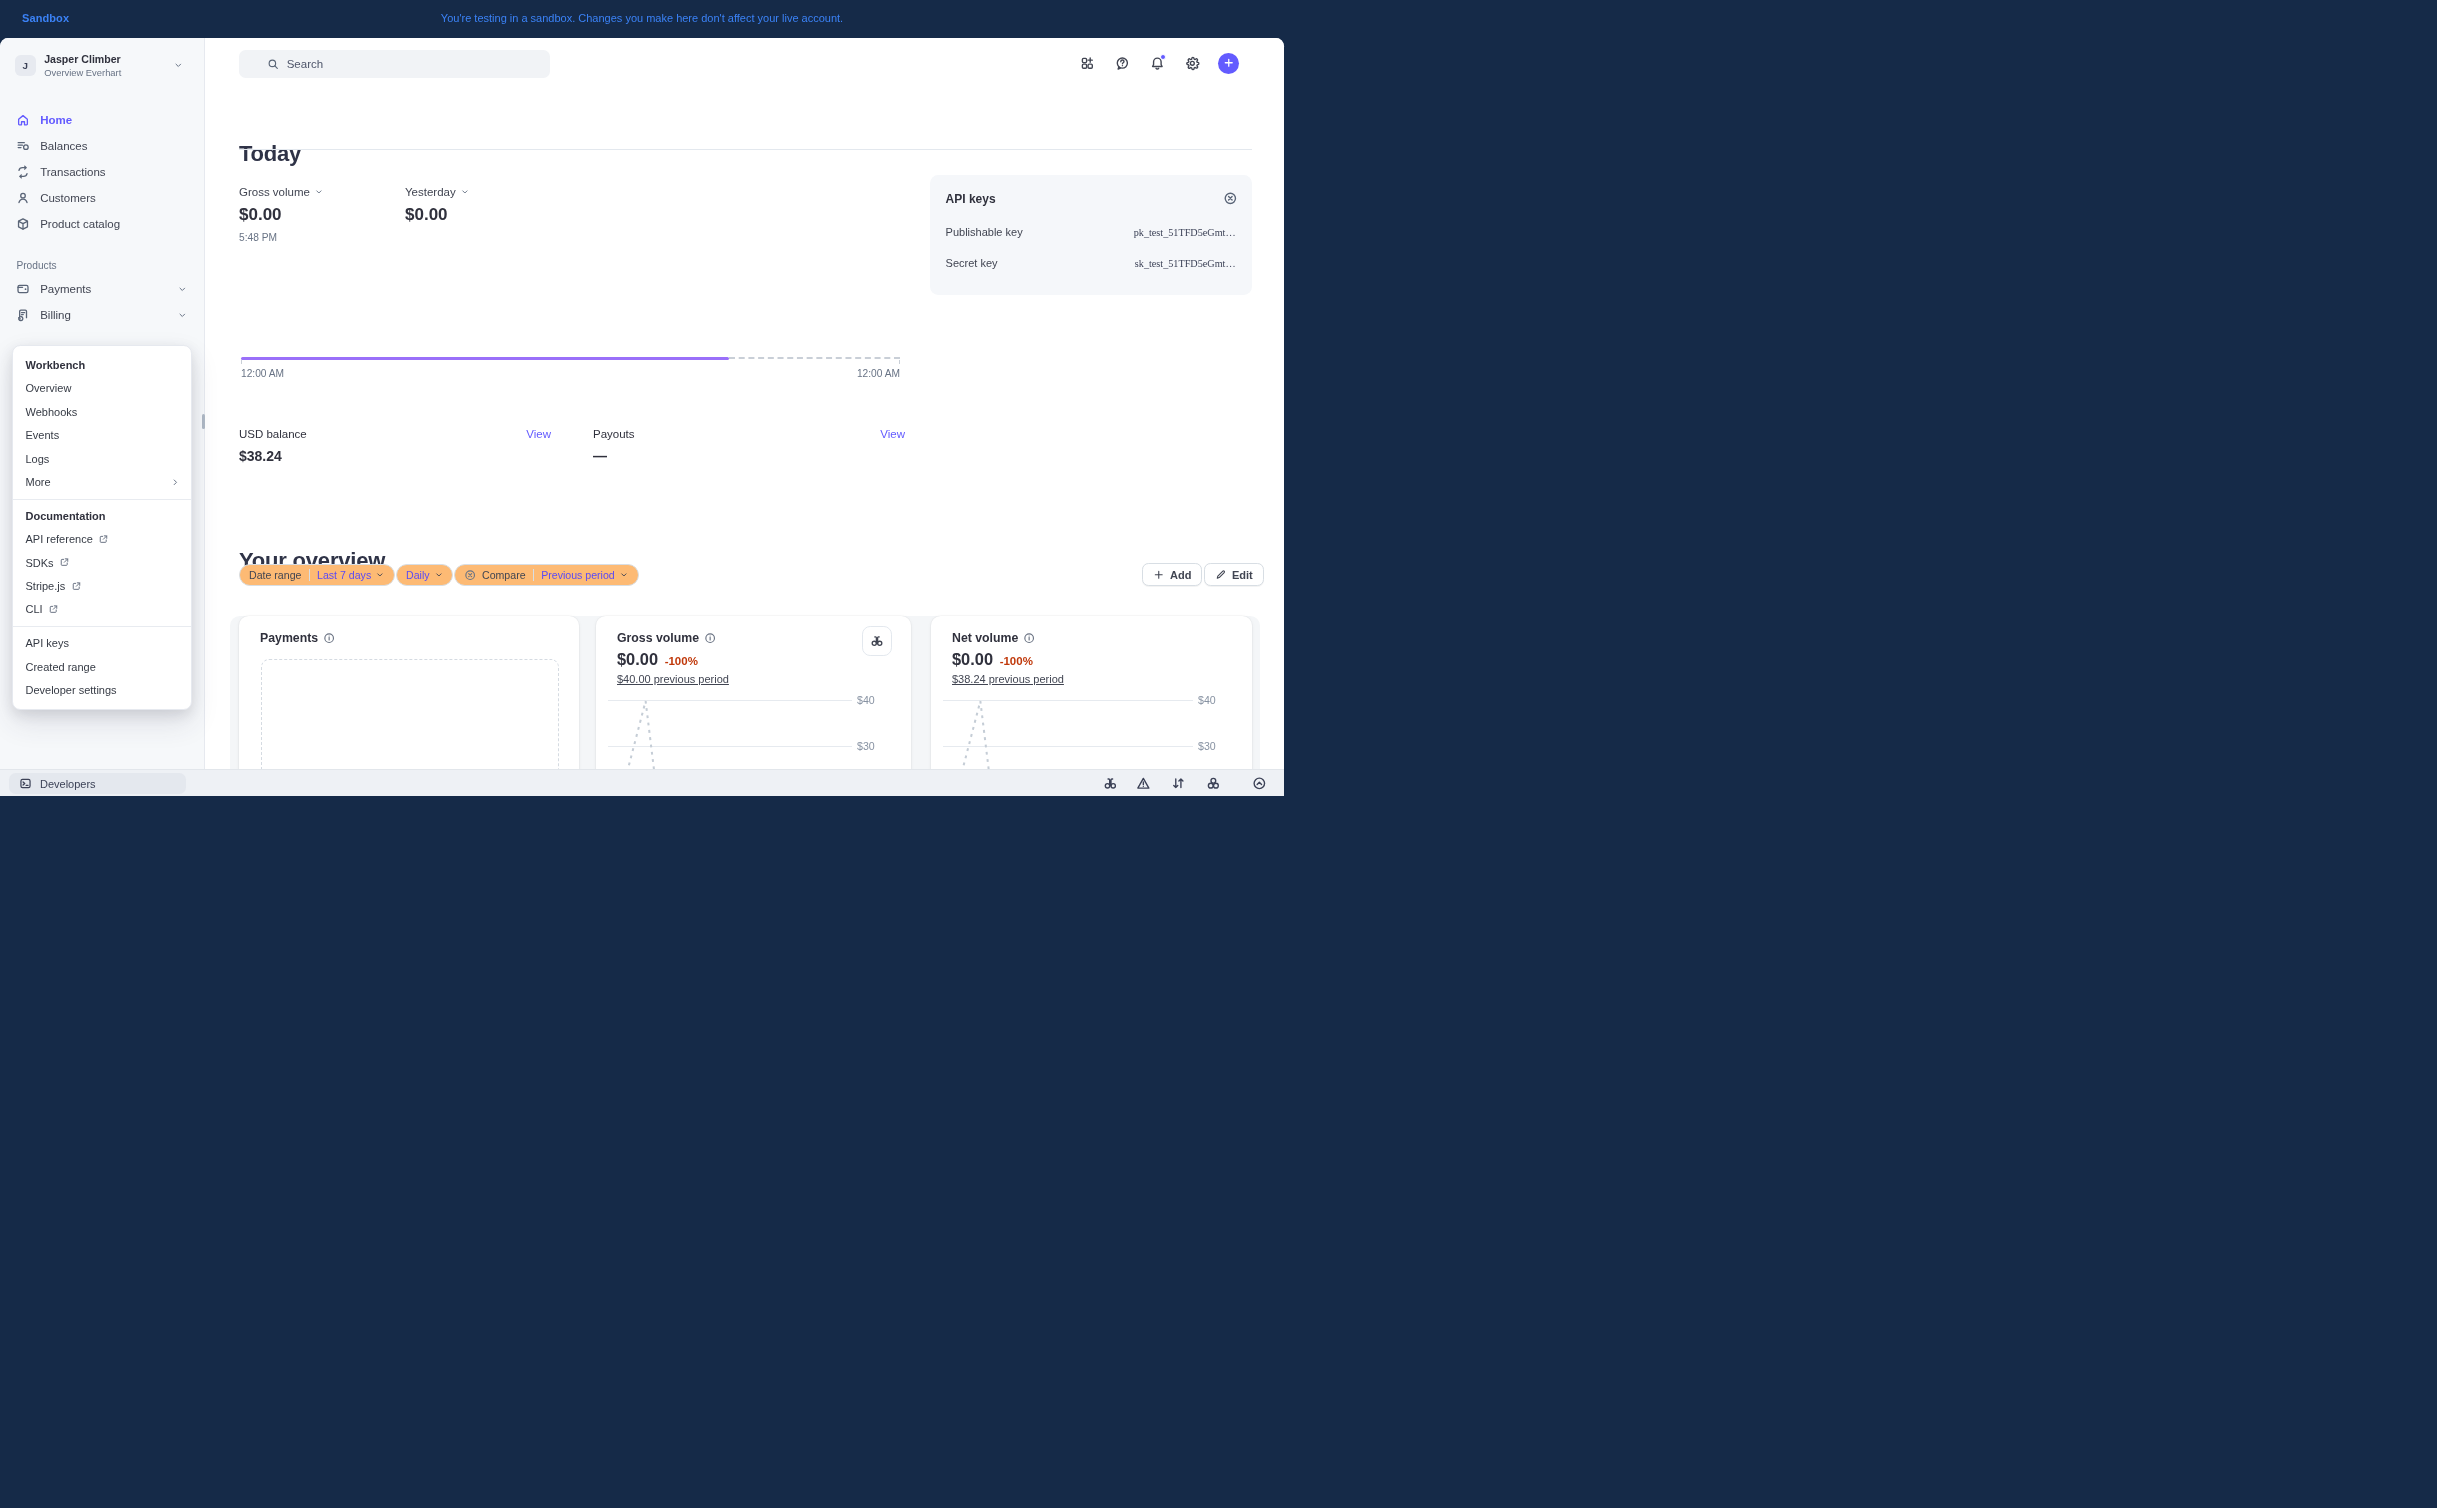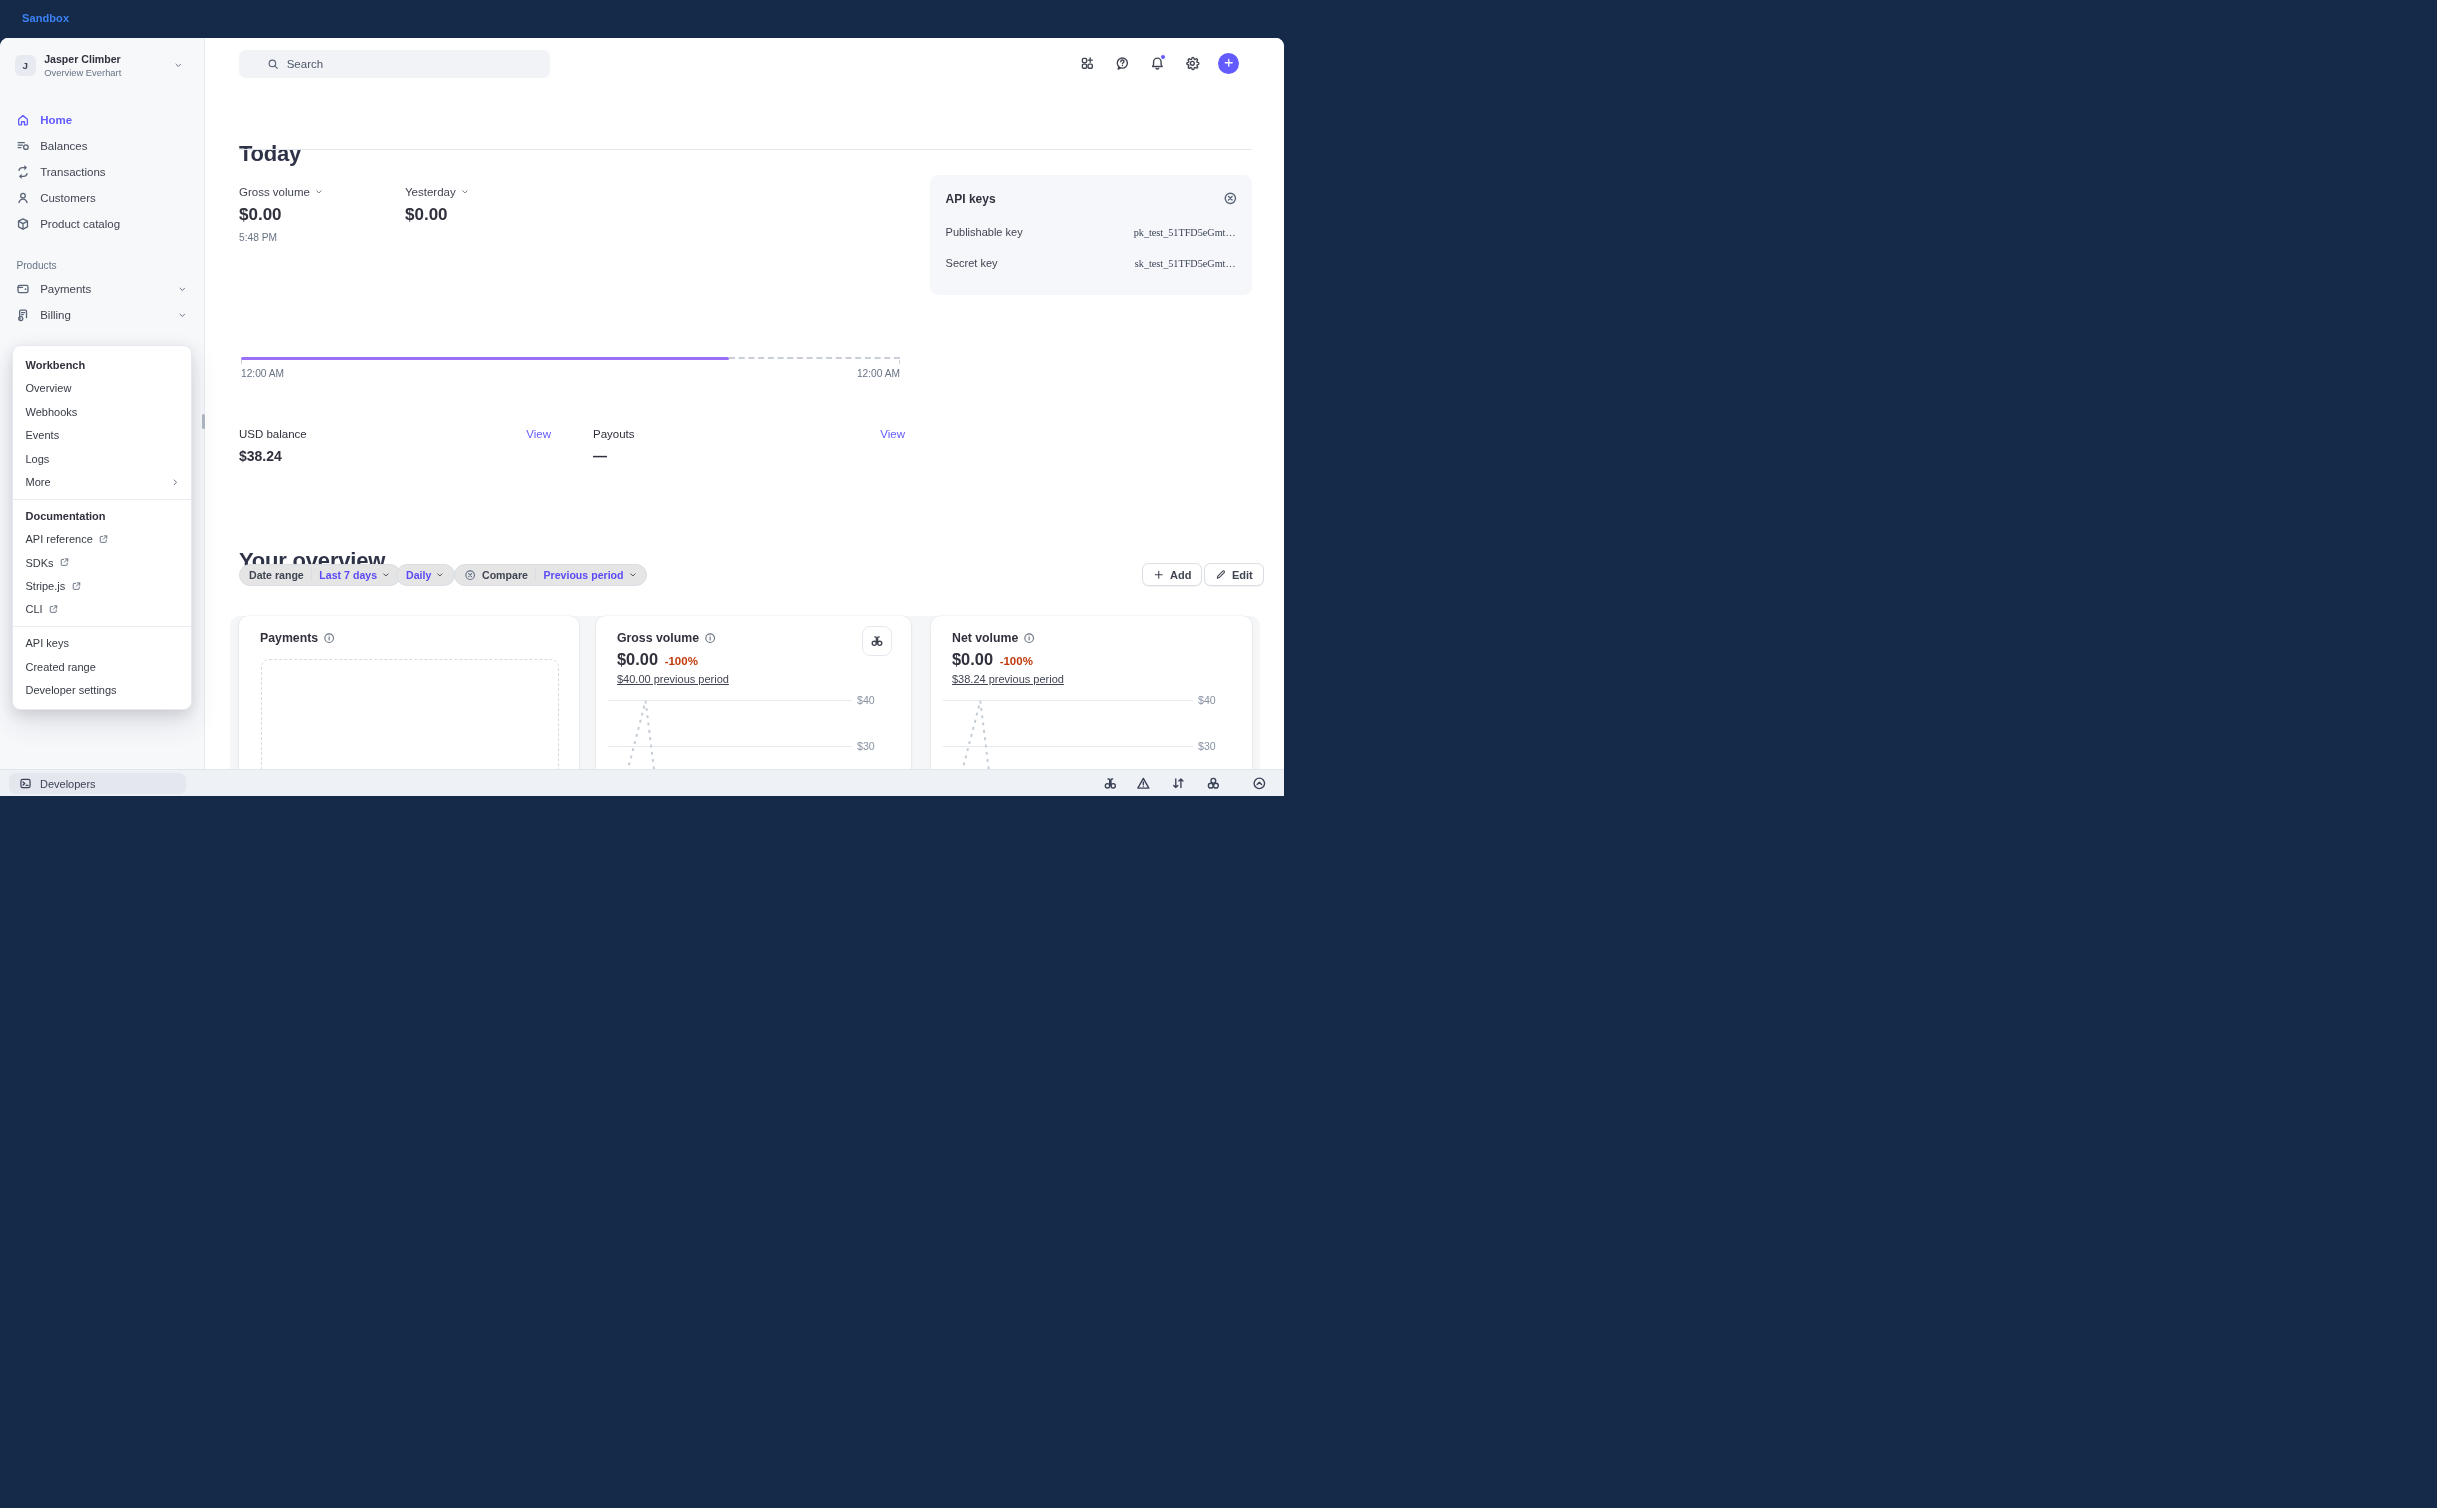--- a/index.html
+++ b/index.html
@@ -88,21 +88,21 @@
   .mc-dash { position:absolute; left:74%; right:0; top:0; border-top:2.5px dashed #c9cfd7; }
   .mc-tick { position:absolute; top:2.5px; width:0.8px; height:4.9px; background:#c9cfd7; }
   .mc-label { position:absolute; top:330px; font-size:10.2px; color:#687385; }
 
   .bal-head { position:absolute; top:390px; width:312px; display:flex; justify-content:space-between; align-items:center; }
   .bal-label { font-size:11.5px; color:#30313d; }
   .view-link { font-size:11.5px; font-weight:500; color:#635bff; cursor:pointer;margin-left:17px; }
   .bal-value { position:absolute; top:410px; font-size:14px; font-weight:600; color:#30313d; }
 
   .pill { position:absolute; top:526px; height:22px; border:0.8px solid #d8dee4; border-radius:11.5px;
-    background:#e5e5e5; display:flex; align-items:center; padding:0 9px; font-size:10.6px; font-weight:700;
+    background:#fdba74; display:flex; align-items:center; padding:0 9px; font-size:10.6px; font-weight:400;
     color:#414552; cursor:pointer; }
   .pill .pdiv { width:0.8px; height:12.3px; background:#d8dee4; margin:0 7.4px; }
   .pill .accent { color:#5b4af5; }
   .pill .pchev { color:#414552; margin-left:4.1px; }
   .pill .pico { color:#687385; margin-right:5.7px; }
 
   .actbtn { position:absolute; top:525px; height:23px; border:0.8px solid #d8dee4; border-radius:6.6px;
     background:#fff; box-shadow:0 0.8px 0.8px rgba(0,0,0,.05); display:flex; align-items:center;
     padding:0 9.8px; gap:5.7px; font-size:11px; font-weight:600; color:#414552; cursor:pointer; }
 
@@ -242,20 +242,21 @@
       </symbol>
     <symbol id="i-ext" viewBox="0 0 16 16">
         <path d="M7 3.6H4.6a1.2 1.2 0 0 0-1.2 1.2v6.6a1.2 1.2 0 0 0 1.2 1.2h6.6a1.2 1.2 0 0 0 1.2-1.2V9"></path>
         <path d="M9.4 2.8h3.8v3.8M12.9 3.1 8 8"></path>
       </symbol>
   </defs>
 </svg>
 
 <div class="banner">
   <span class="banner-label">Sandbox</span>
+  <span class="banner-msg">You're testing in a sandbox. Changes you make here don't affect your live account.</span>
 </div>
 
 <div class="surface">
 
   <aside class="sidebar">
     <div class="account">
       <div class="avatar">J</div>
       <div class="acct-name">Jasper Climber</div>
       <div class="acct-org">Overview Everhart</div>
       <span class="acct-chev">

